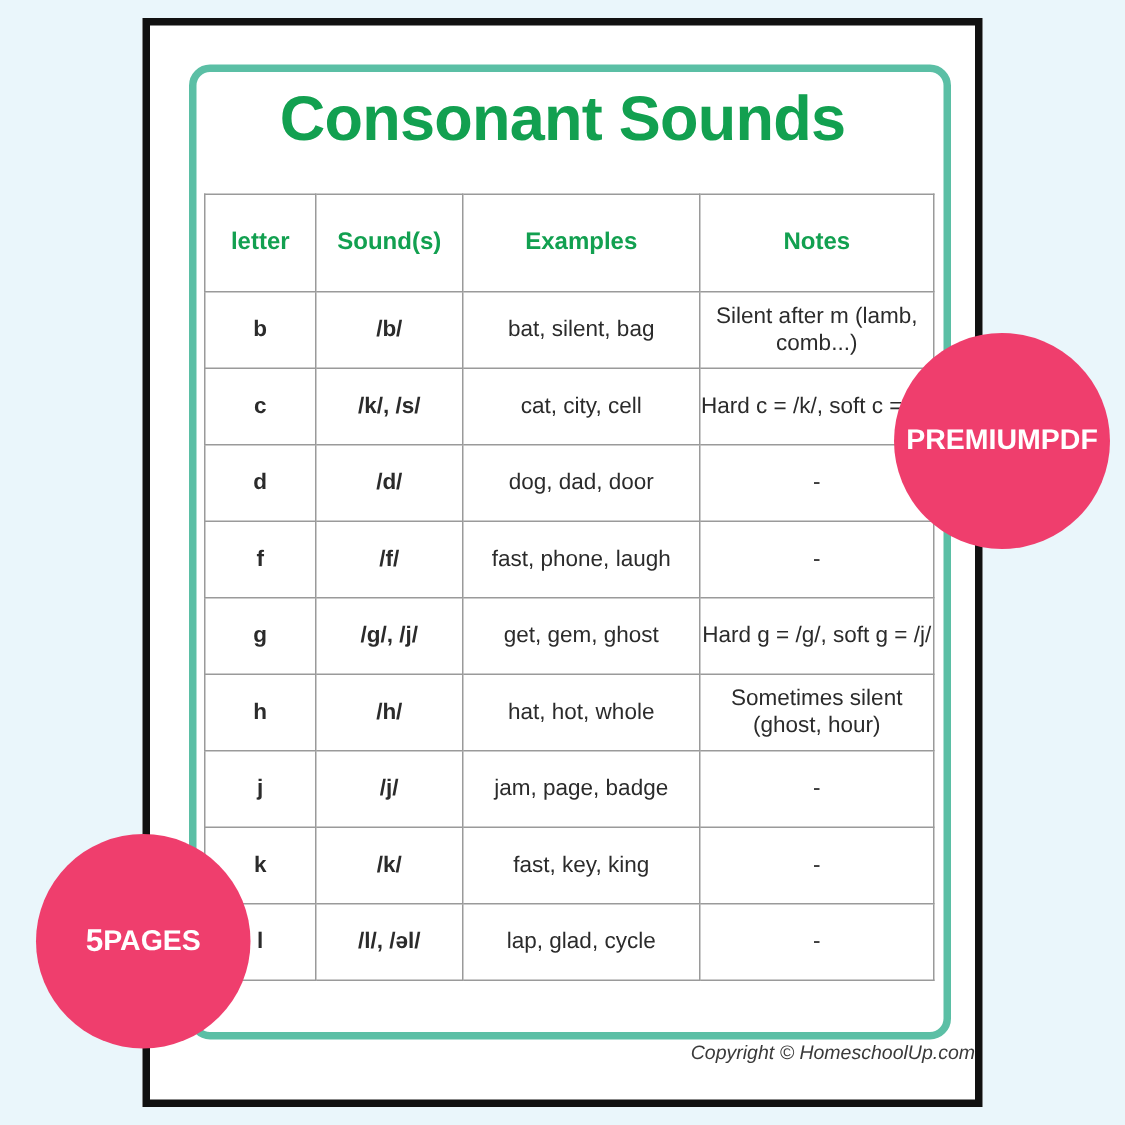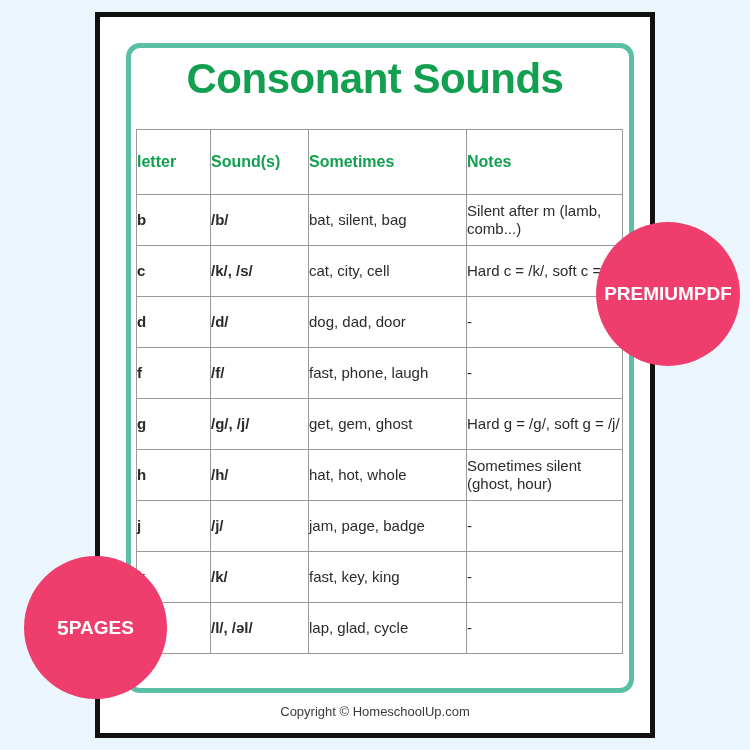--- a/index.html
+++ b/index.html
@@ -54,21 +54,21 @@
   table.ctable {
     position: absolute;
     left: 36px;
     top: 112px;
     width: 486px;
     border-collapse: collapse;
     table-layout: fixed;
   }
   table.ctable th, table.ctable td {
     border: 1px solid #9a9a9a;
-    text-align: left;
+    text-align: center;
     vertical-align: middle;
     padding: 0;
     line-height: 1.22;
     margin-left: 24px;
   }
   table.ctable th {
     color: #12a050;
     font-size: 16px;
     font-weight: bold;
     height: 64px;
@@ -90,25 +90,26 @@
     font-size: 14.5px;
   }
   .col-letter { width: 74px; }
   .col-sound  { width: 98px; }
   .col-ex     { width: 158px; }
   .col-notes  { width: 156px; }
 
   .copyright {
     position: absolute;
     left: 0;
-    bottom: 14px;
+    bottom: 24px;
     width: 100%;
-    text-align: center;
+    text-align: right;
     font-size: 13px;
     color: #3a3a3a;
+    font-style: italic;
   }
 
   
   .badge {
     position: absolute;
     border-radius: 50%;
     background: #ef3e6d;
     color: #ffffff;
     display: flex;
     flex-direction: row;
@@ -150,21 +151,21 @@
       <colgroup>
         <col class="col-letter">
         <col class="col-sound">
         <col class="col-ex">
         <col class="col-notes">
       </colgroup>
       <thead>
         <tr>
           <th>letter</th>
           <th>Sound(s)</th>
-          <th>Sometimes</th>
+          <th>Examples</th>
           <th>Notes</th>
         </tr>
       </thead>
       <tbody>
         <tr>
           <td class="letter">b</td>
           <td class="sound">/b/</td>
           <td>bat, silent, bag</td>
           <td class="notes">Silent after m (lamb, comb...)</td>
         </tr>

